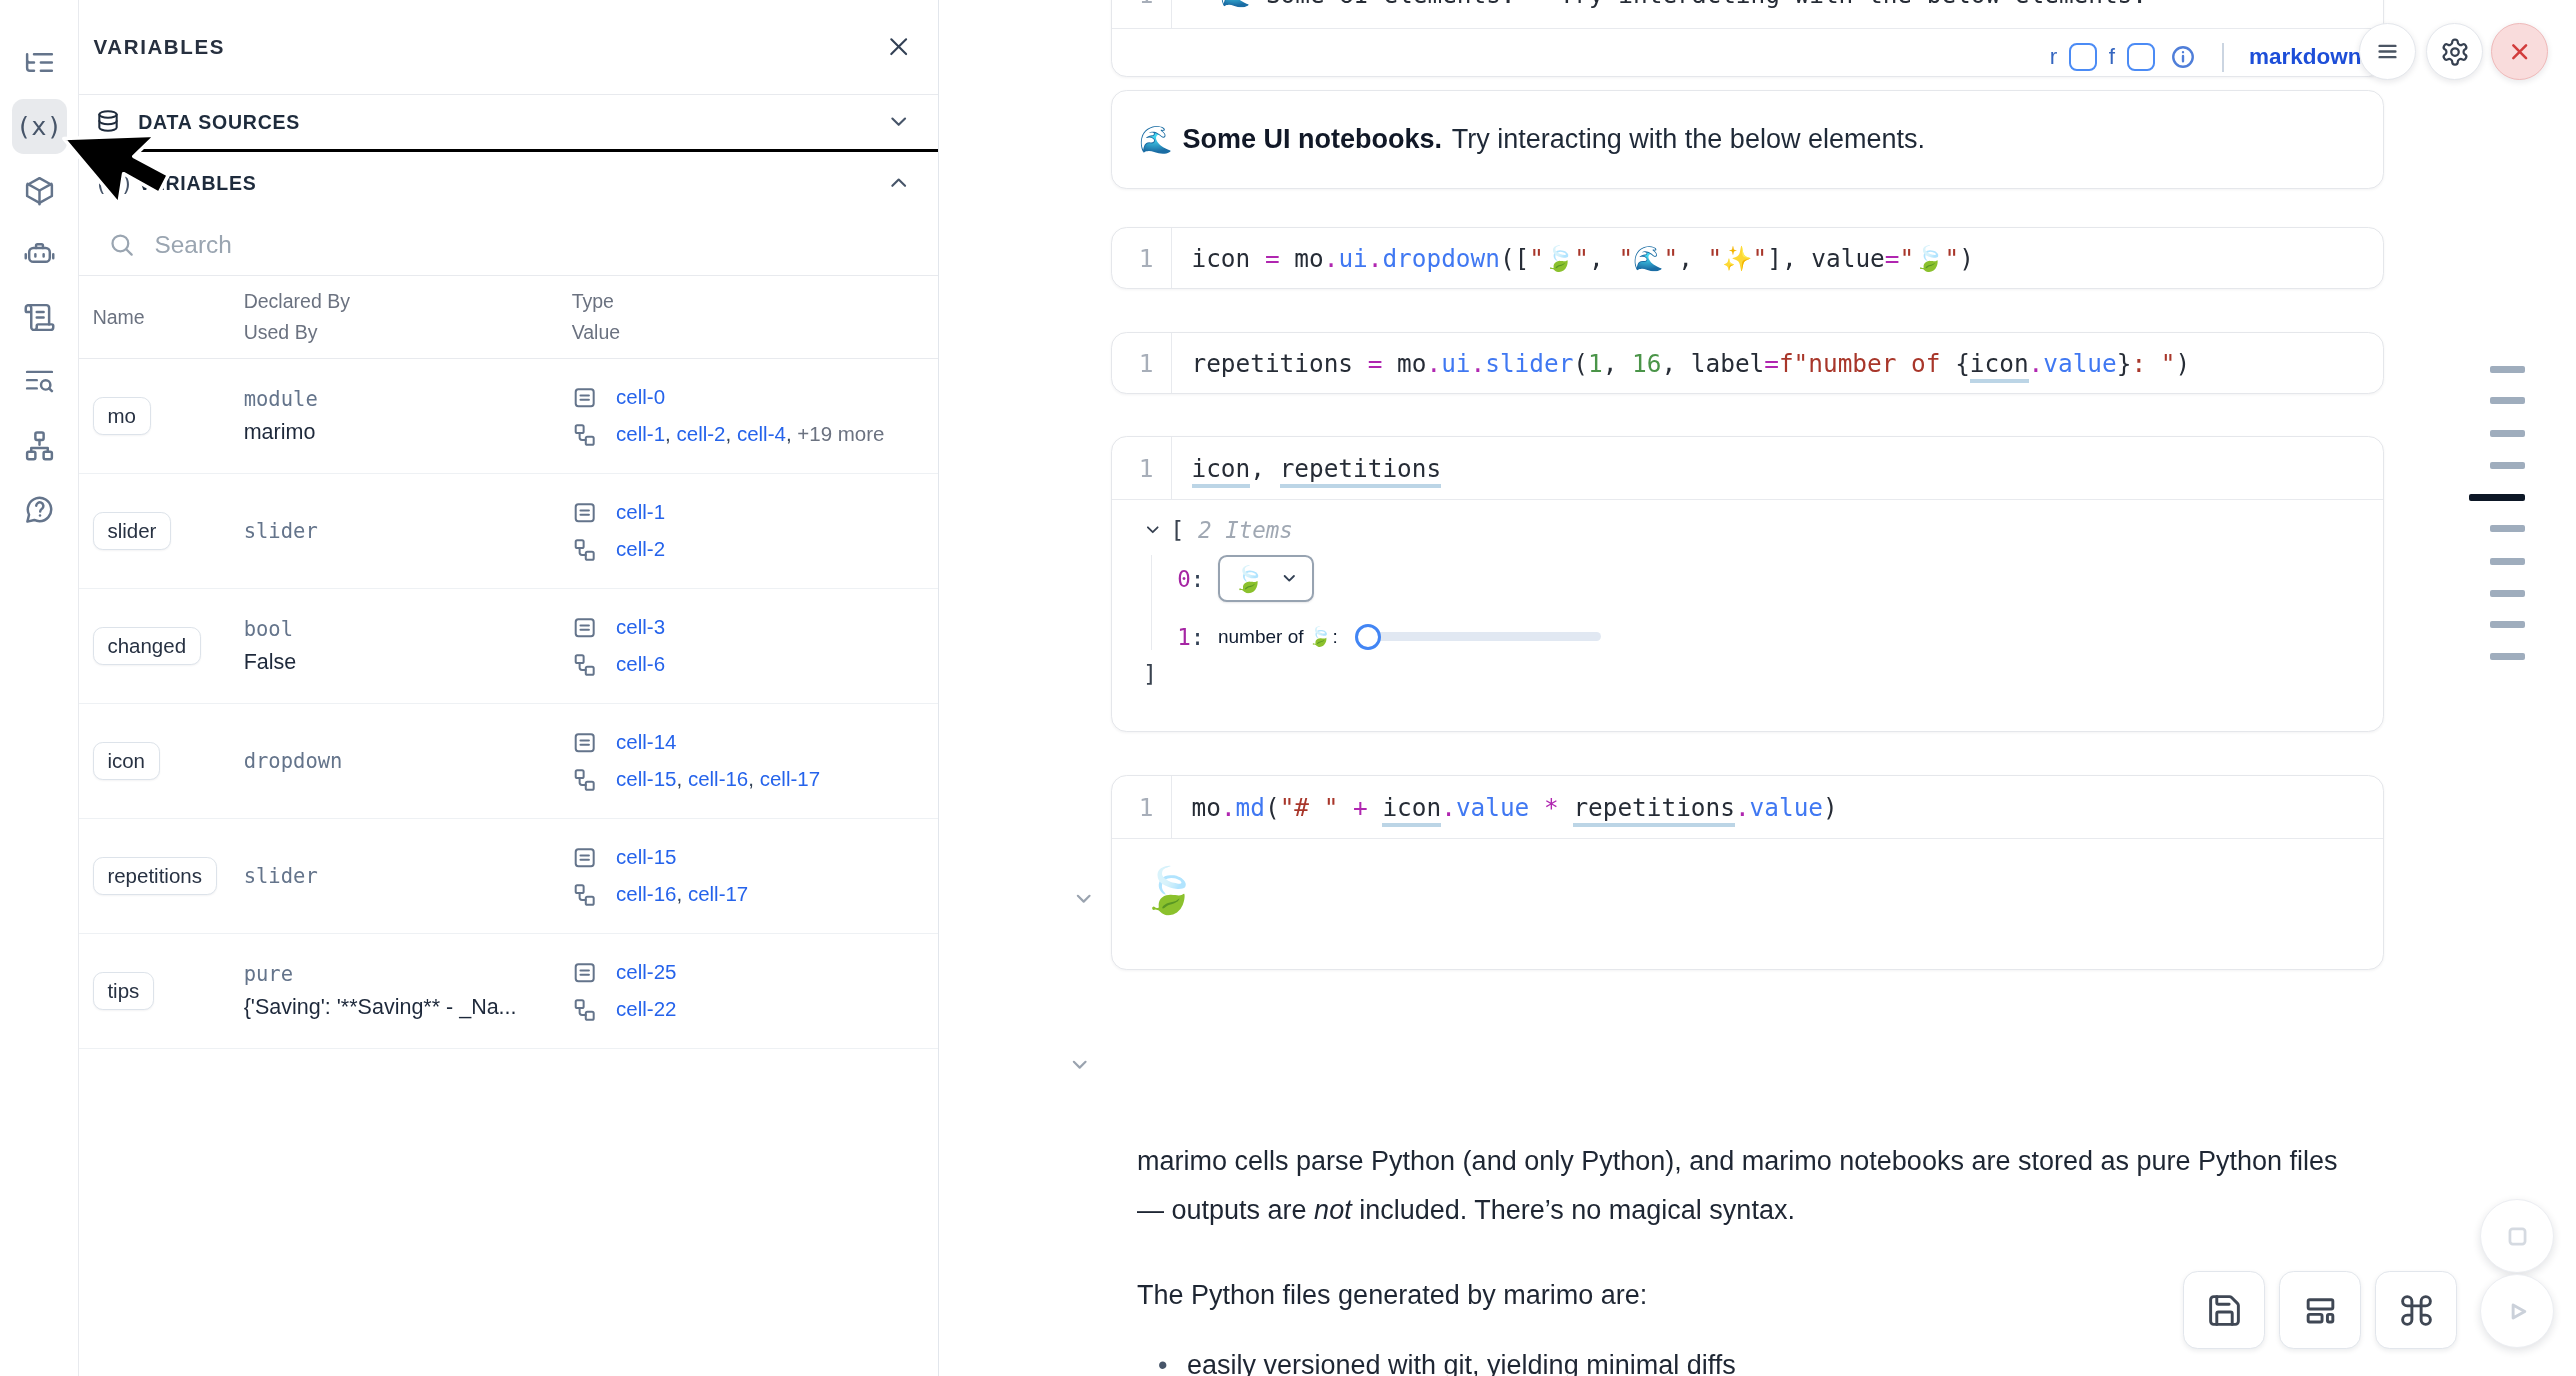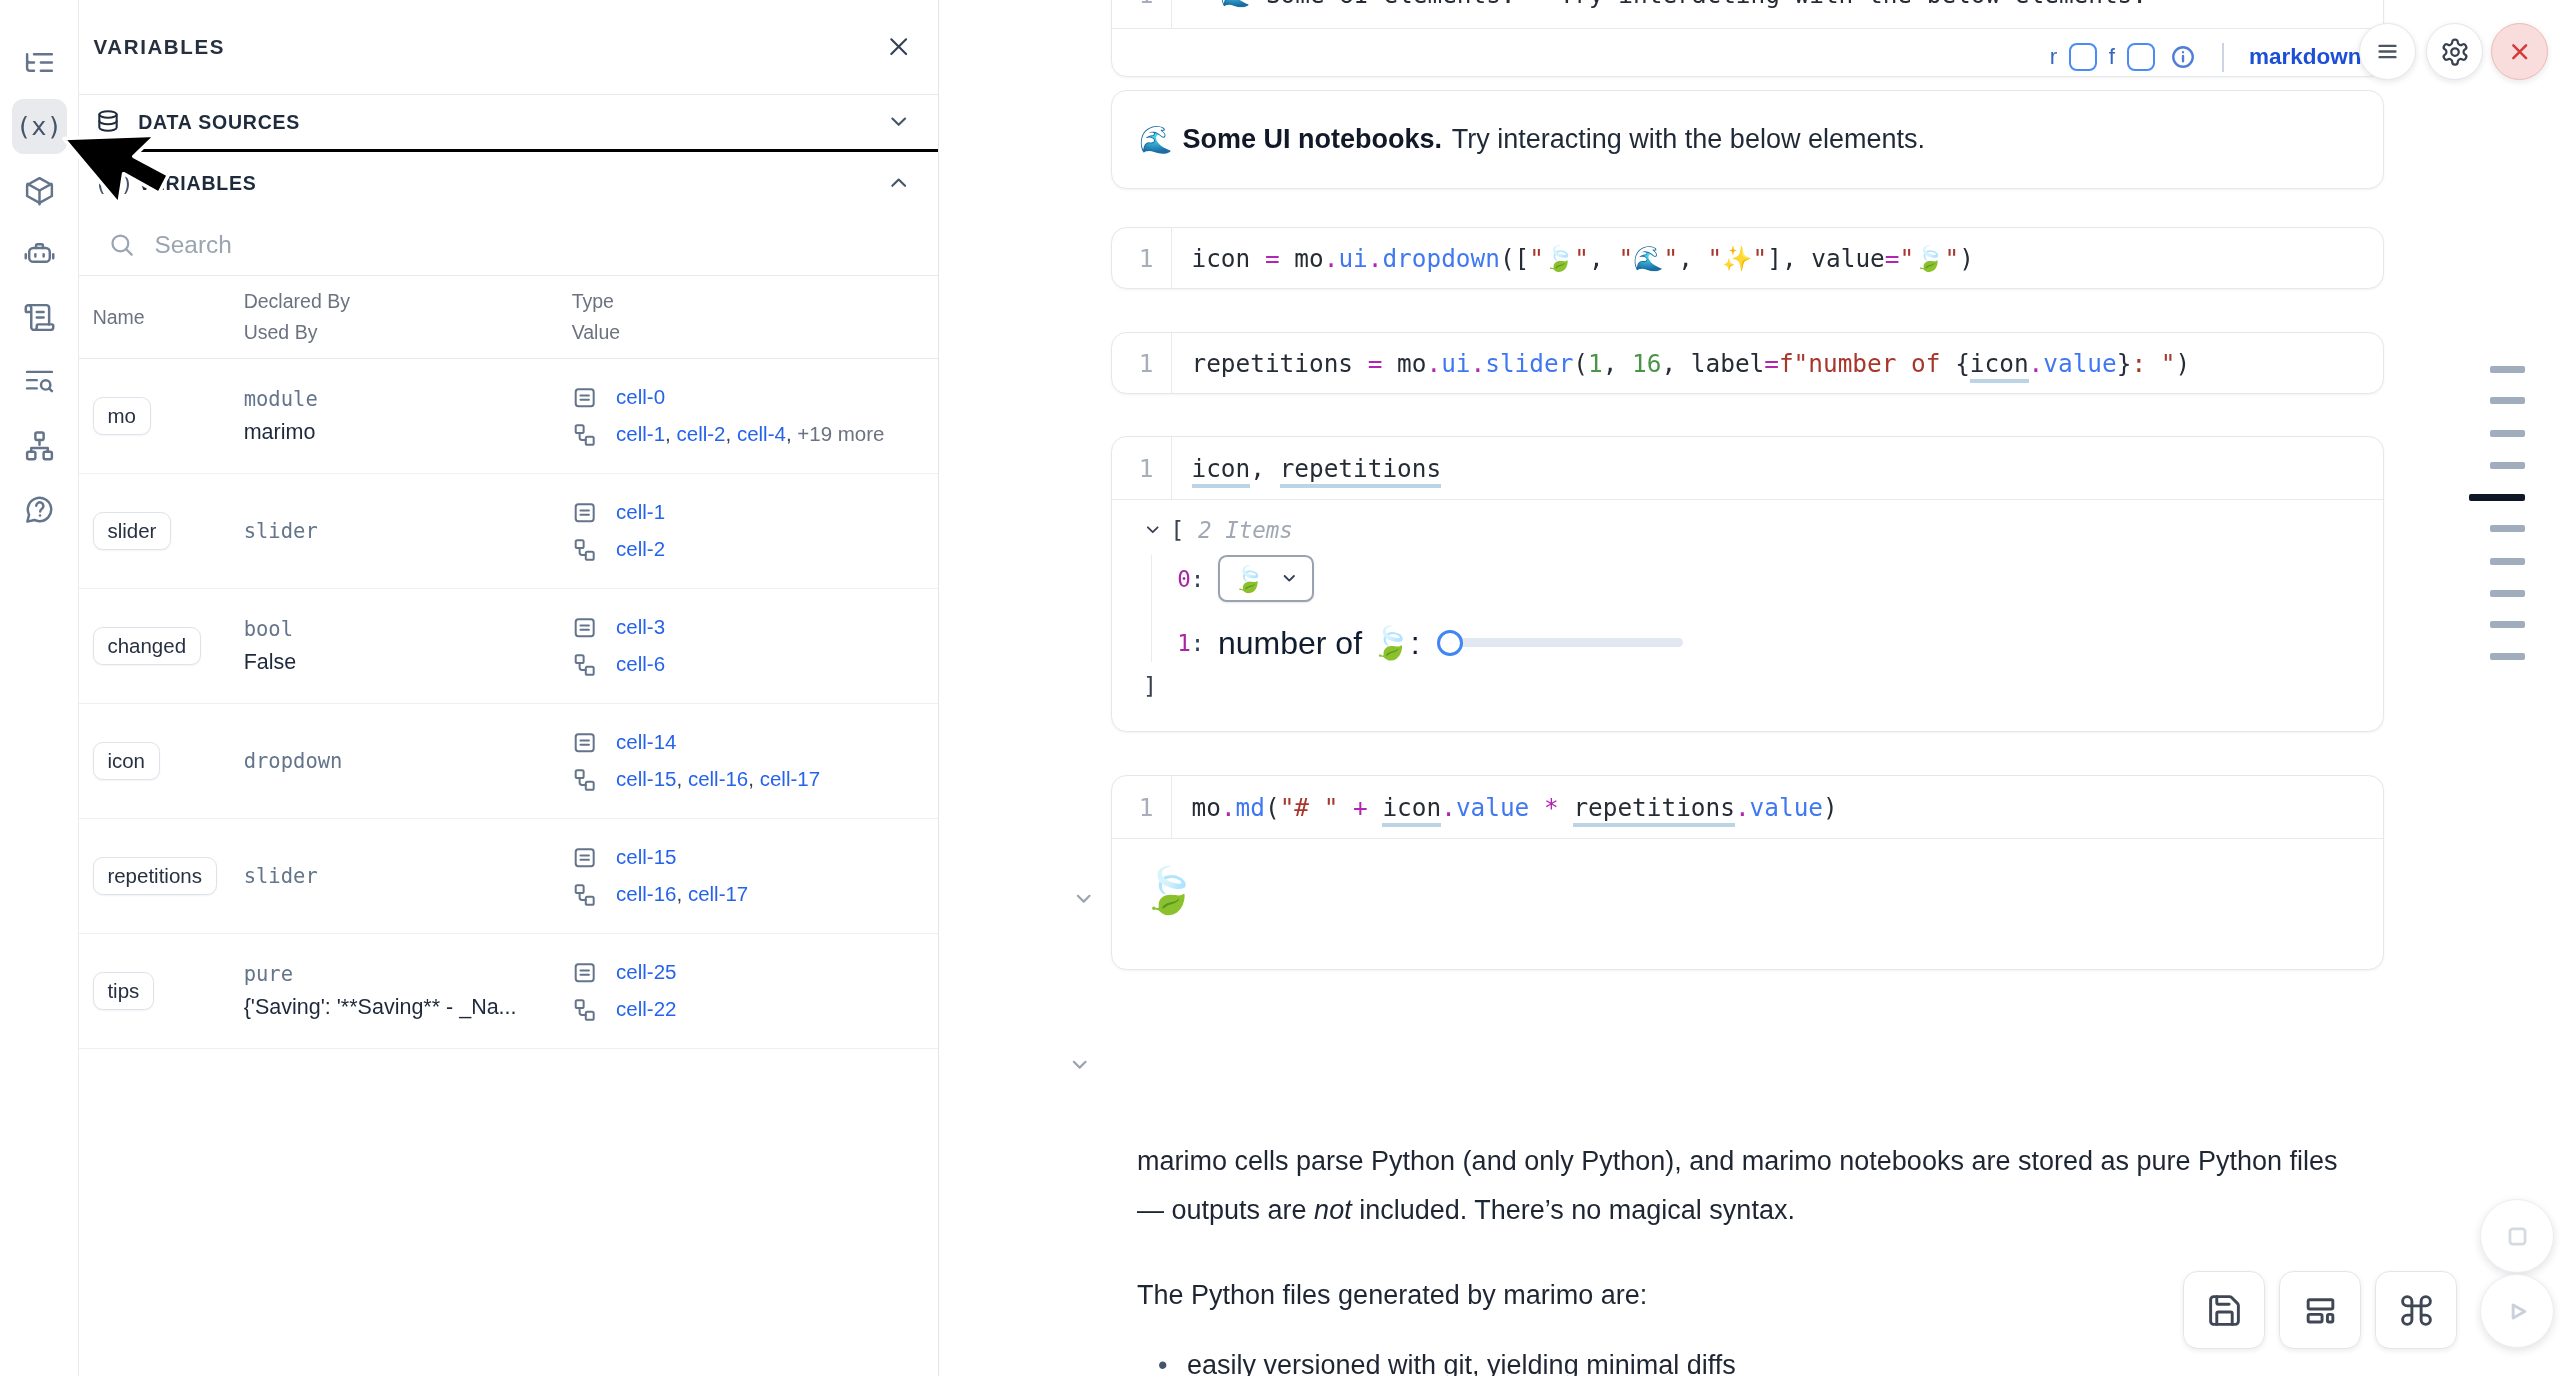--- a/index.html
+++ b/index.html
@@ -92,21 +92,21 @@
   .items-label { font-size:22.5px; font-style:italic; color:#a0a8b3; margin-left:5.9px; }
   .oe-items { margin-left:7.8px; border-left:1.5px solid #e8eaee; padding-left:25.4px; margin-top:11.7px; margin-bottom:9.8px;
               display:flex; flex-direction:column; gap:21.5px; }
   .oe-item { display:flex; align-items:center; gap:13.7px; }
   .idx { font-size:22.5px; color:#a626a4; }
   .idx-colon { font-size:22.5px; color:#334155; }
   .dd-box { display:inline-flex; align-items:center; justify-content:space-between; width:96px; height:47px; padding:0 13.7px;
             border:2px solid #97a3b1; border-radius:8.8px; background:#fff; box-shadow:0 1px 2px rgba(15,23,42,.1);
             font-size:25.4px; cursor:pointer; }
   .dd-box svg { width:18.6px; height:18.6px; stroke:#334155; fill:none; stroke-width:2.4; stroke-linecap:round; stroke-linejoin:round; }
-  .slider-label { font-family:"Liberation Sans", sans-serif; font-size:32px; color:#101c30; }
+  .slider-label { font-family:"Liberation Sans", sans-serif; font-size:19px; color:#101c30; }
   .slider-track { position:relative; width:240px; height:8.8px; background:#e1e8f2; border-radius:5.9px; margin-left:9.8px; cursor:pointer; }
   .slider-knob { position:absolute; left:-5.9px; top:50%; transform:translateY(-50%); width:26px; height:26px; border-radius:50%;
                  background:#fff; border:3.4px solid #4285f4; }
 
   
   .out-f { padding:15.6px 0 9.8px 29px; }
   .out-f .big-emoji { font-size:45px; line-height:1.6; }
 
   .collapse-chev { position:absolute; color:#9aa3af; cursor:pointer; }
   .collapse-chev svg { width:23.4px; height:23.4px; stroke:currentColor; fill:none; stroke-width:2.2; stroke-linecap:round; stroke-linejoin:round; }

